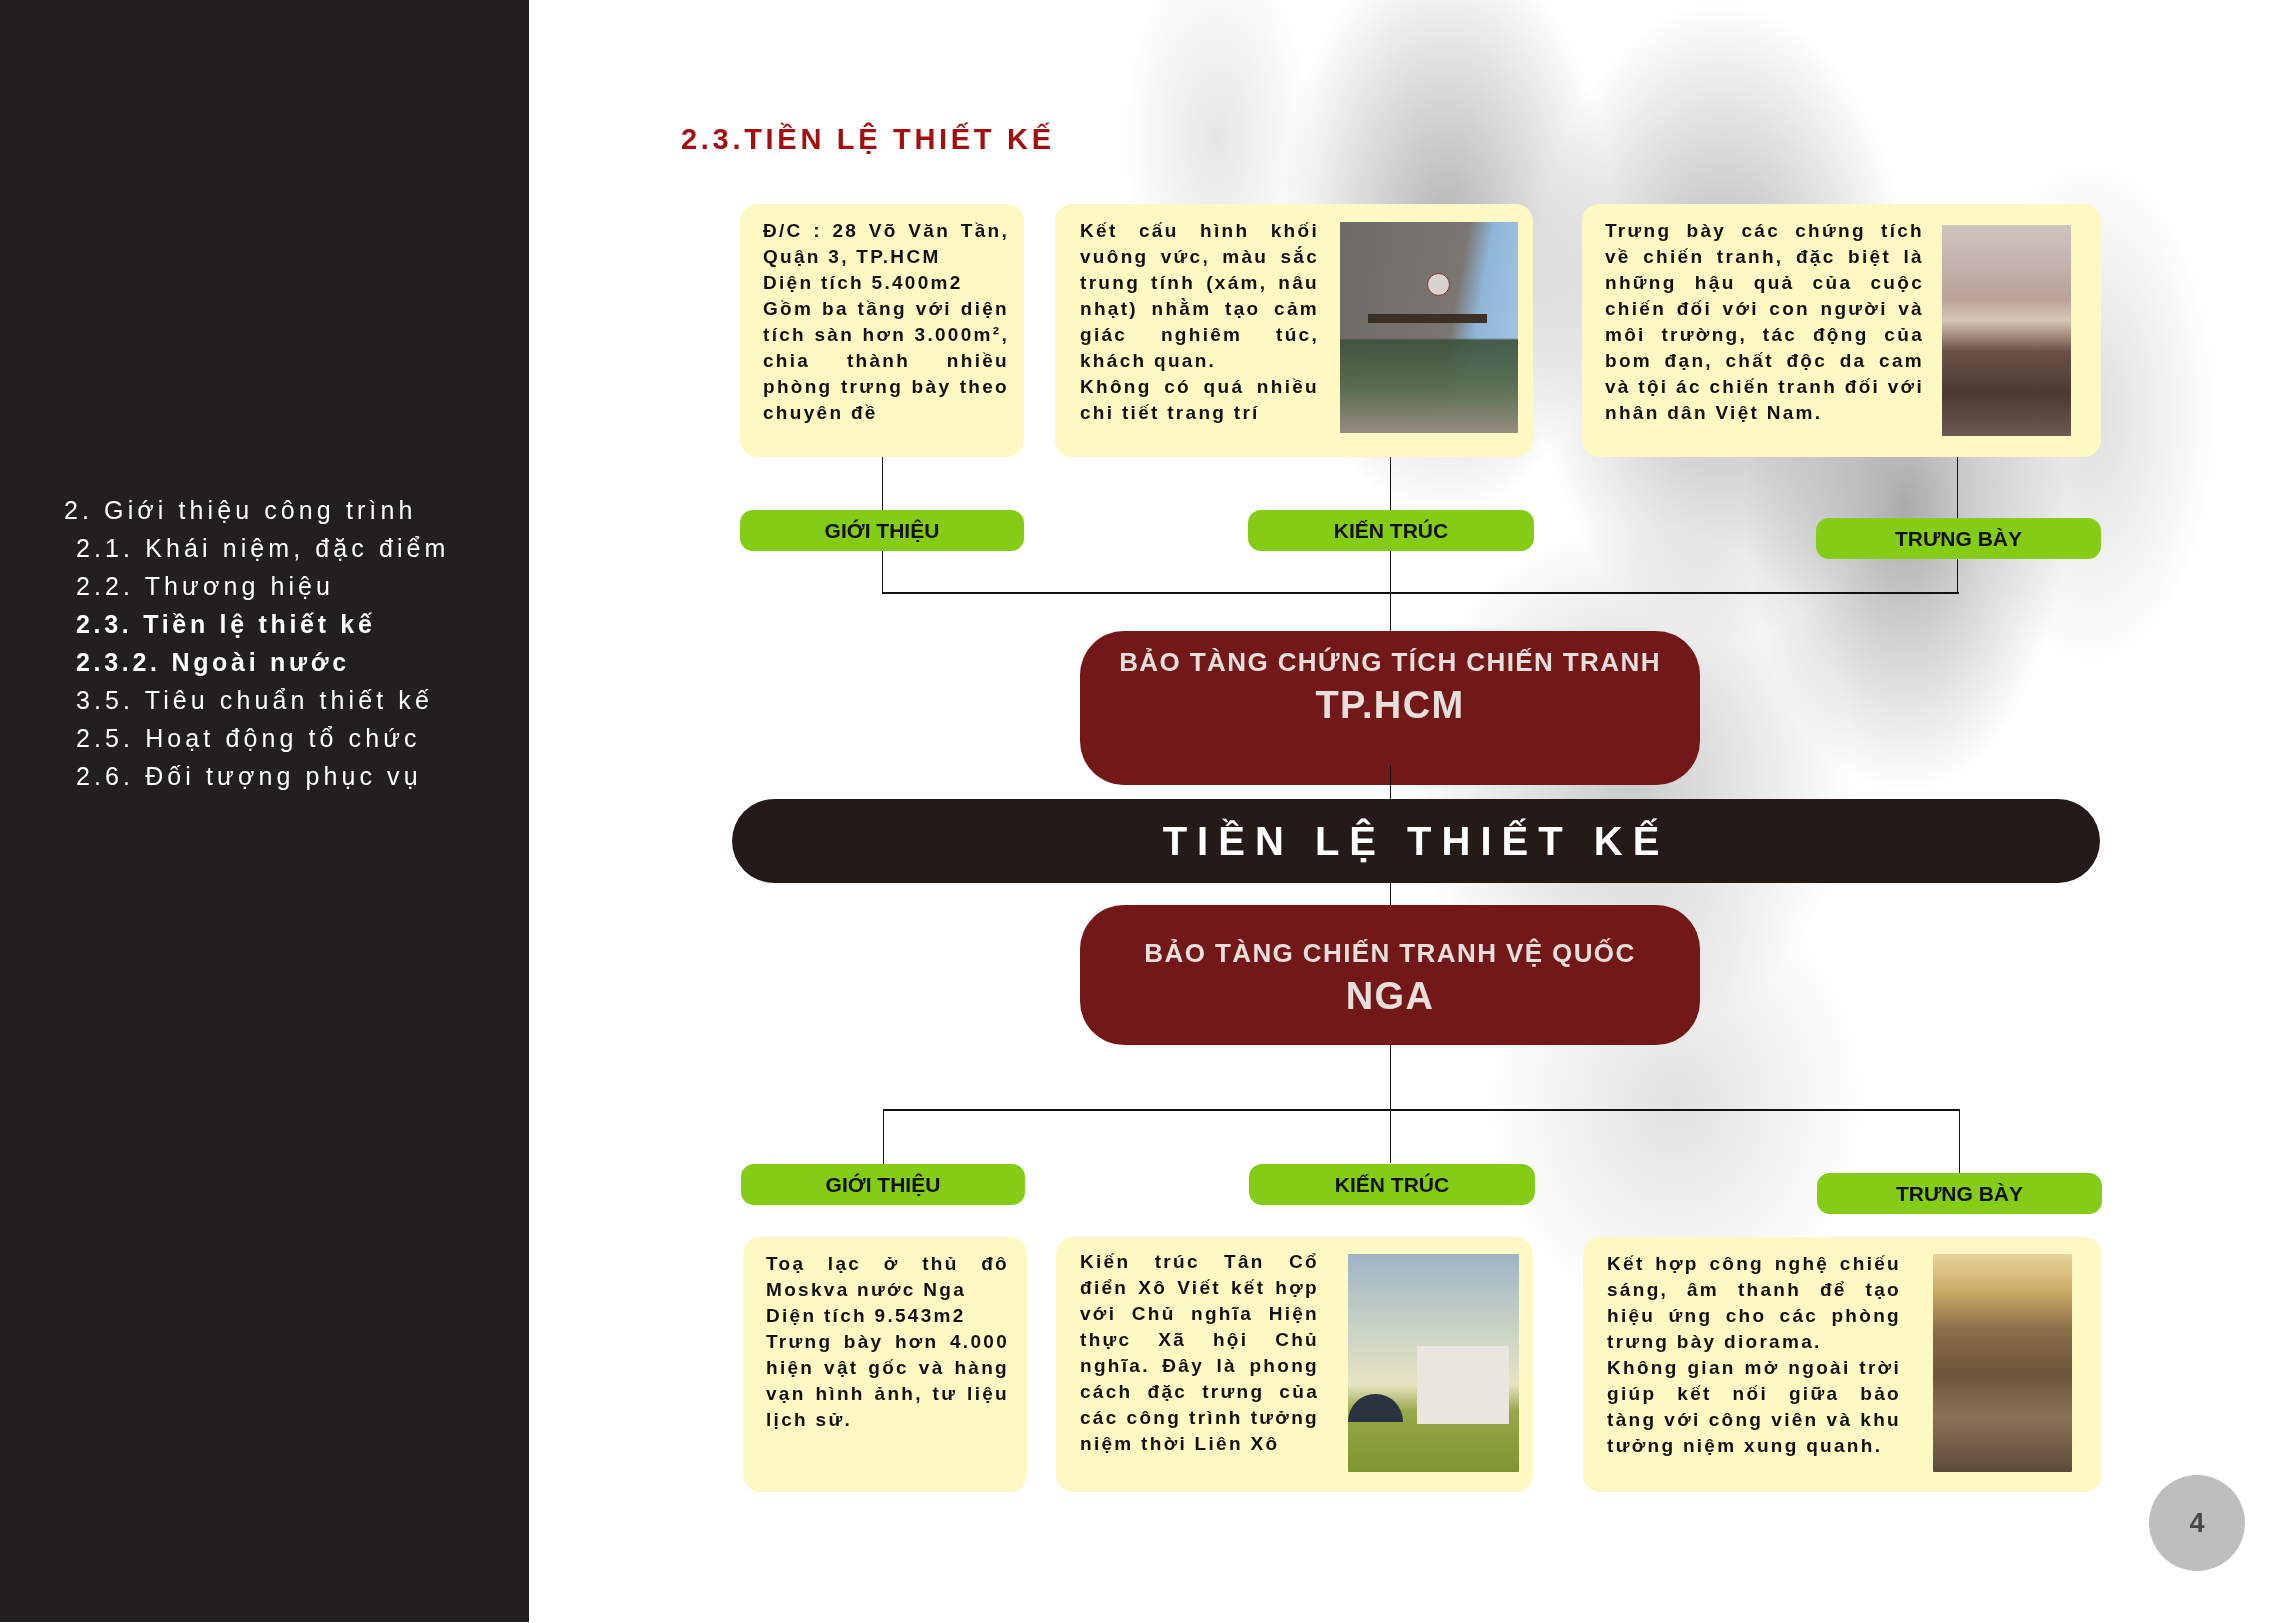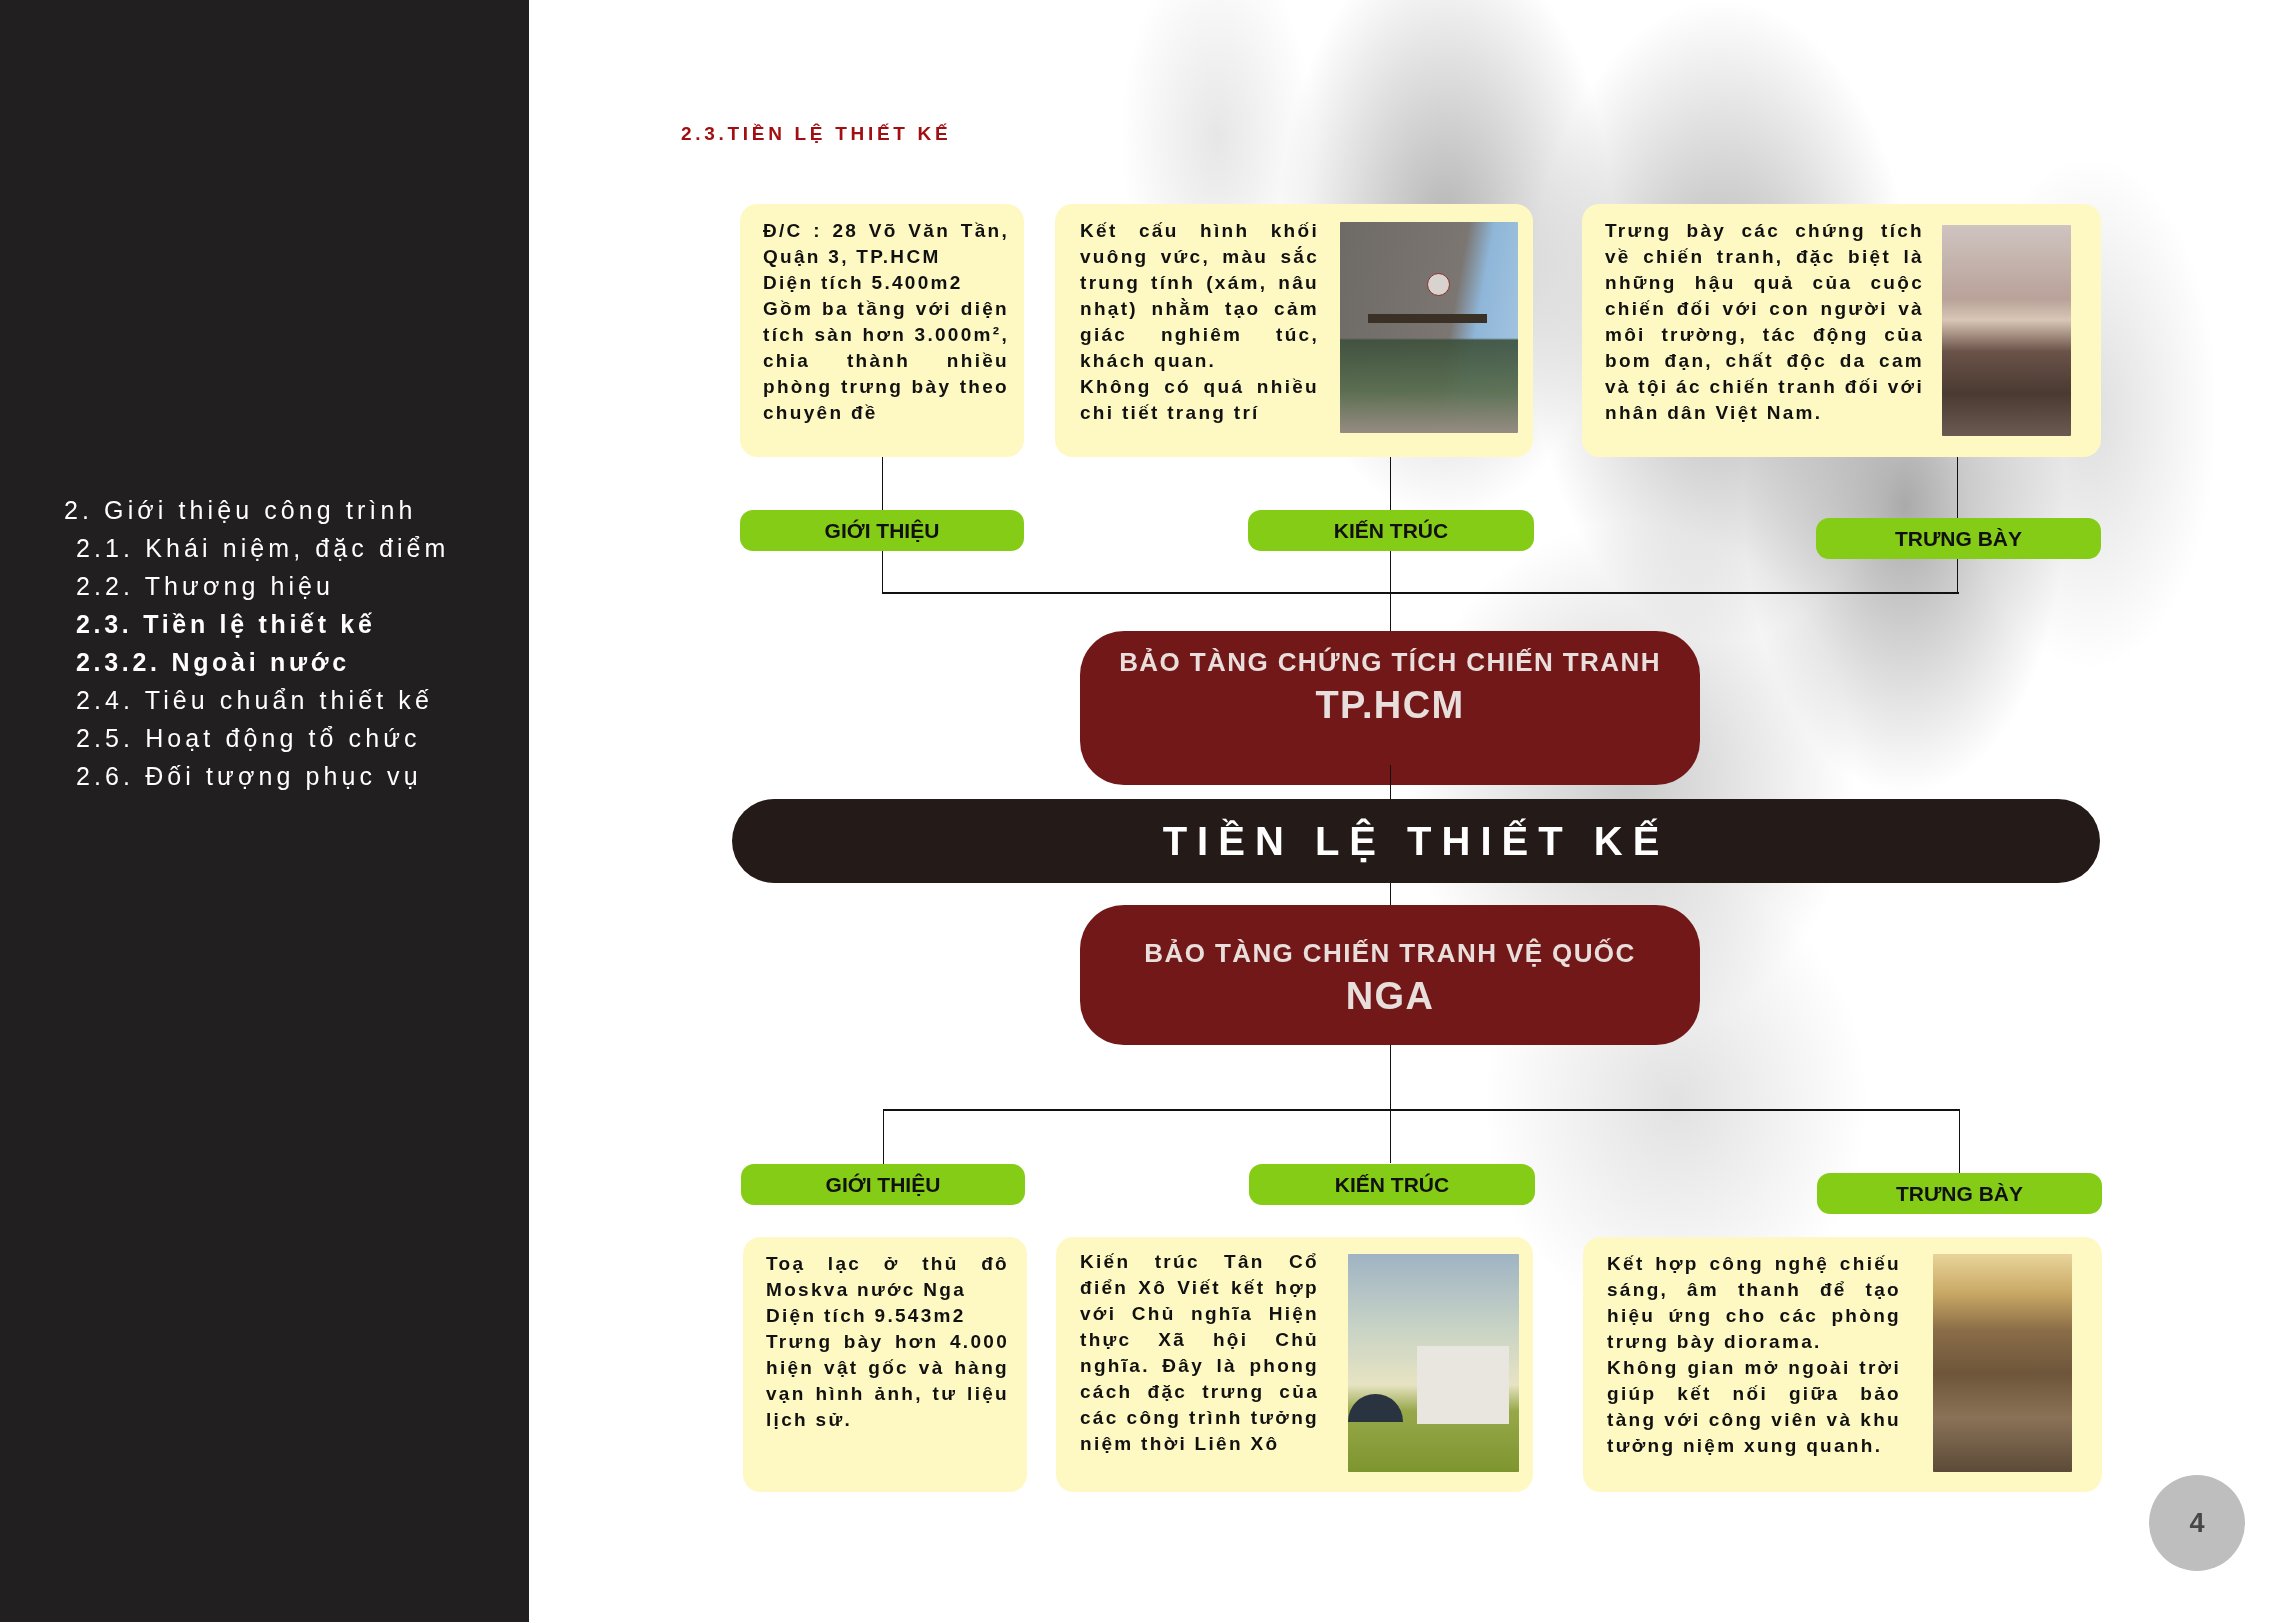--- a/index.html
+++ b/index.html
@@ -11,21 +11,21 @@
   .toc-item.bold{font-weight:bold;letter-spacing:3.7px;}
   .smoke{position:absolute;left:1033px;top:0;width:1263px;height:1377px;pointer-events:none;
     background:
       radial-gradient(ellipse 239px 413px at 413px 230px, rgba(120,120,120,0.55), rgba(120,120,120,0) 70%),
       radial-gradient(ellipse 275px 459px at 689px 321px, rgba(110,110,110,0.55), rgba(110,110,110,0) 70%),
       radial-gradient(ellipse 230px 413px at 872px 505px, rgba(100,100,100,0.55), rgba(100,100,100,0) 70%),
       radial-gradient(ellipse 321px 367px at 597px 780px, rgba(140,140,140,0.45), rgba(140,140,140,0) 70%),
       radial-gradient(ellipse 275px 321px at 643px 1102px, rgba(170,170,170,0.35), rgba(170,170,170,0) 70%),
       radial-gradient(ellipse 184px 367px at 1056px 413px, rgba(160,160,160,0.35), rgba(160,160,160,0) 70%),
       radial-gradient(ellipse 138px 275px at 184px 138px, rgba(200,200,200,0.45), rgba(200,200,200,0) 70%);}
-  .section-title{position:absolute;left:681px;top:123px;font-size:19px;font-weight:bold;color:#a10f12;letter-spacing:3.7px;white-space:nowrap;}
+  .section-title{position:absolute;left:681px;top:123px;font-size:29px;font-weight:bold;color:#a10f12;letter-spacing:3.7px;white-space:nowrap;}
   .card{position:absolute;background:#fef9c3;border-radius:17.4px;}
   .card-text{position:absolute;font-size:19px;font-weight:bold;color:#111;letter-spacing:2.3px;line-height:26px;text-align:justify;white-space:pre-line;}
   .photo{position:absolute;border-radius:0.9px;overflow:hidden;}
   .label{position:absolute;background:#84cc16;border-radius:13px;display:flex;align-items:flex-start;justify-content:center;font-weight:bold;font-size:21px;color:#111;padding-top:9.2px;box-sizing:border-box;}
   .red-box{position:absolute;background:#731819;border-radius:44px;color:#e8dfdc;text-align:center;font-weight:bold;box-sizing:border-box;}
   .red-box .l1{font-size:26px;letter-spacing:1.4px;}
   .red-box .l2{font-size:38px;letter-spacing:1.4px;margin-top:6.4px;}
   .dark-bar{position:absolute;left:732px;top:799px;width:1368px;height:84px;background:#241a17;border-radius:42px;color:#ffffff;font-weight:bold;font-size:40px;letter-spacing:10px;display:flex;align-items:center;justify-content:center;}
   .line{position:absolute;background:#111;}
   .page-num{position:absolute;left:2149px;top:1475px;width:96px;height:96px;border-radius:50%;background:#bebebe;color:#474747;font-weight:bold;font-size:27px;display:flex;align-items:center;justify-content:center;}
@@ -33,21 +33,21 @@
 </head>
 <body>
 
 <div class="sidebar">
   <div class="toc">
     <div class="toc-item">2. Giới thiệu công trình</div>
     <div class="toc-item sub">2.1. Khái niệm, đặc điểm</div>
     <div class="toc-item sub">2.2. Thương hiệu</div>
     <div class="toc-item sub bold">2.3. Tiền lệ thiết kế</div>
     <div class="toc-item sub bold">2.3.2. Ngoài nước</div>
-    <div class="toc-item sub">2.4. Tiêu chuẩn thiết kế</div>
+    <div class="toc-item sub">3.5. Tiêu chuẩn thiết kế</div>
     <div class="toc-item sub">2.5. Hoạt động tổ chức</div>
     <div class="toc-item sub">2.6. Đối tượng phục vụ</div>
   </div>
 </div>
 
 <div class="smoke"></div>
 
 <div class="section-title">2.3.TIỀN LỆ THIẾT KẾ</div>
 
 <div class="line" style="left:882px;top:457px;width:1.4px;height:136px;border-radius:0 0 0 6.4px;"></div>

